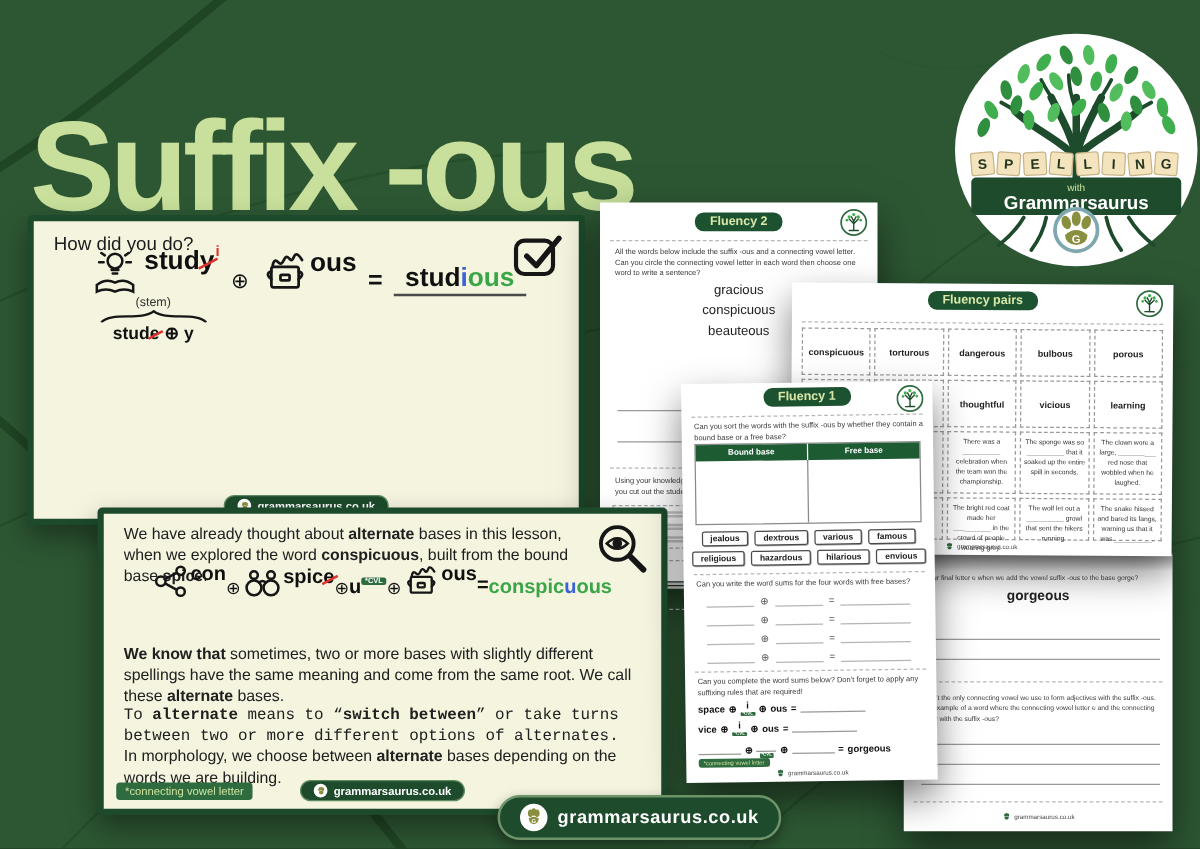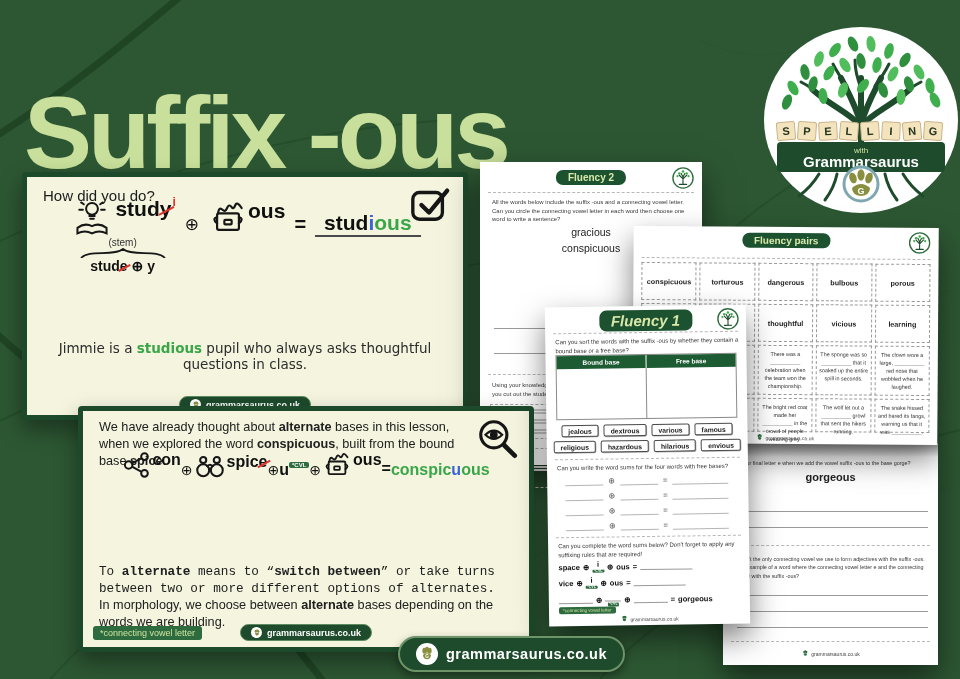--- a/index.html
+++ b/index.html
@@ -308,21 +308,20 @@
             <rect x="18" y="22" width="8" height="5" rx="1"></rect>
           </g>
         </svg>
         <span class="word">ous</span>
       </div>
       <span class="eq">=</span>
       <span class="result"><span>stud</span><span class="c-blue">i</span><span class="c-green">ous</span></span>
     </div>
 
 
-    <p class="s-sentence" style="top:163px;margin:0;"><span>Jimmie is a </span><span class="g-bold">studious</span><span> pupil who always asks thoughtful questions in class.</span></p>
 
 
     <div class="urlpill" style="bottom:2px;">
       <span class="pill-badge">
         <svg width="8" height="8" viewBox="0 0 24 24">
             <g fill="#8a8f3f">
               <ellipse cx="8" cy="7" rx="3" ry="4.5"></ellipse>
               <ellipse cx="12" cy="5.5" rx="3" ry="4.5"></ellipse>
               <ellipse cx="16" cy="7" rx="3" ry="4.5"></ellipse>
               <path d="M6 13 Q12 9 18 13 Q18 19 12 20 Q6 19 6 13"></path>
@@ -384,20 +383,21 @@
             <path d="M11 15 q1 -8 5 -4 q3 3 5 -2 q2 -5 5 -1 q2 3 4 -2 q2 -5 7 3"></path>
             <rect x="18" y="22" width="8" height="5" rx="1"></rect>
           </g>
         </svg>
         <span class="word2">ous</span>
       </div>
       <span class="eq" style="font-size:16px;">=</span>
       <span class="result2"><span class="c-green">conspic</span><span class="c-blue">u</span><span class="c-green">ous</span></span>
     </div>
 
+    <p class="s2-para" style="top:104px;margin:0;"><b>We know that</b><span> sometimes, two or more bases with slightly different spellings have the same meaning and come from the same root. We call these </span><b>alternate</b><span> bases.</span></p>
     <p class="s2-para" style="top:152px;margin:0;font-family:Liberation Mono, monospace;"><span>To </span><b>alternate</b><span> means to “</span><b>switch between</b><span>” or take turns between two or more different options of alternates.</span></p>
     <p class="s2-para" style="top:186px;margin:0;"><span>In morphology, we choose between </span><b>alternate</b><span> bases depending on the words we are building.</span></p>
 
     <span class="footnote">*connecting vowel letter</span>
 
     <div class="urlpill" style="bottom:6px;">
       <span class="pill-badge">
         <svg width="8" height="8" viewBox="0 0 24 24">
             <g fill="#8a8f3f">
               <ellipse cx="8" cy="7" rx="3" ry="4.5"></ellipse>
@@ -424,20 +424,21 @@
           <circle cx="16" cy="7" r="1.4"></circle>
           <circle cx="6" cy="10" r="1.2"></circle>
           <circle cx="18" cy="10" r="1.2"></circle>
         </g>
     </svg>
     <div class="dsep" style="top:30px;"></div>
     <div class="wstext" style="left:12px;right:10px;top:36px;">All the words below include the suffix -ous and a connecting vowel letter. Can you circle the connecting vowel letter in each word then choose one word to write a sentence?</div>
     <div class="wswords" style="top:62px;font-size:10.5px;line-height:1.55;">
       <div>gracious</div>
       <div>conspicuous</div>
+      <div>beauteous</div>
     </div>
     <div class="wline" style="left:14px;right:14px;top:166px;"></div>
     <div class="wline" style="left:14px;right:14px;top:191px;"></div>
     <div class="dsep" style="top:212px;"></div>
     <div class="wstext" style="left:12px;right:8px;top:219px;"><span>Using your knowledge of the base stude, and the many words that co</span> <span>can you cut out the stude matrix and put it together correctly?</span></div>
     <div class="f2matrix">
       <div class="f2row">
           <span class="f2ic">⟳</span>
           <span class="f2affix">ed</span>
           <span class="microlines">
@@ -545,21 +546,21 @@
             <ellipse cx="12" cy="5.5" rx="3" ry="4.5"></ellipse>
             <ellipse cx="16" cy="7" rx="3" ry="4.5"></ellipse>
             <path d="M6 13 Q12 9 18 13 Q18 19 12 20 Q6 19 6 13"></path>
           </g>
         </svg>
       <span>grammarsaurus.co.uk</span>
     </div>
   </div>
 
   <div class="ws" id="ws-f1">
-    <div class="wsbadge" style="top:4px;font-size:15px;font-style:italic;">Fluency 1</div>
+    <div class="wsbadge" style="top:4px;font-size:10px;">Fluency 1</div>
     <svg class="wslogo" style="right:7px;top:3px;" width="22" height="22" viewBox="0 0 24 24">
       <circle cx="12" cy="12" r="11" fill="#fff" stroke="#2e6b3f" stroke-width="1.5"></circle>
       <g stroke="#1d4b2c" stroke-width="1.2" fill="none" stroke-linecap="round">
           <path d="M12 19 V11 M12 13 L8 9 M12 13 L16 9 M12 11 L10 7 M12 11 L14 7 M8 19 h8"></path>
         </g>
       <g fill="#3fae4d">
           <circle cx="8" cy="7" r="1.4"></circle>
           <circle cx="12" cy="5" r="1.4"></circle>
           <circle cx="16" cy="7" r="1.4"></circle>
           <circle cx="6" cy="10" r="1.2"></circle>

